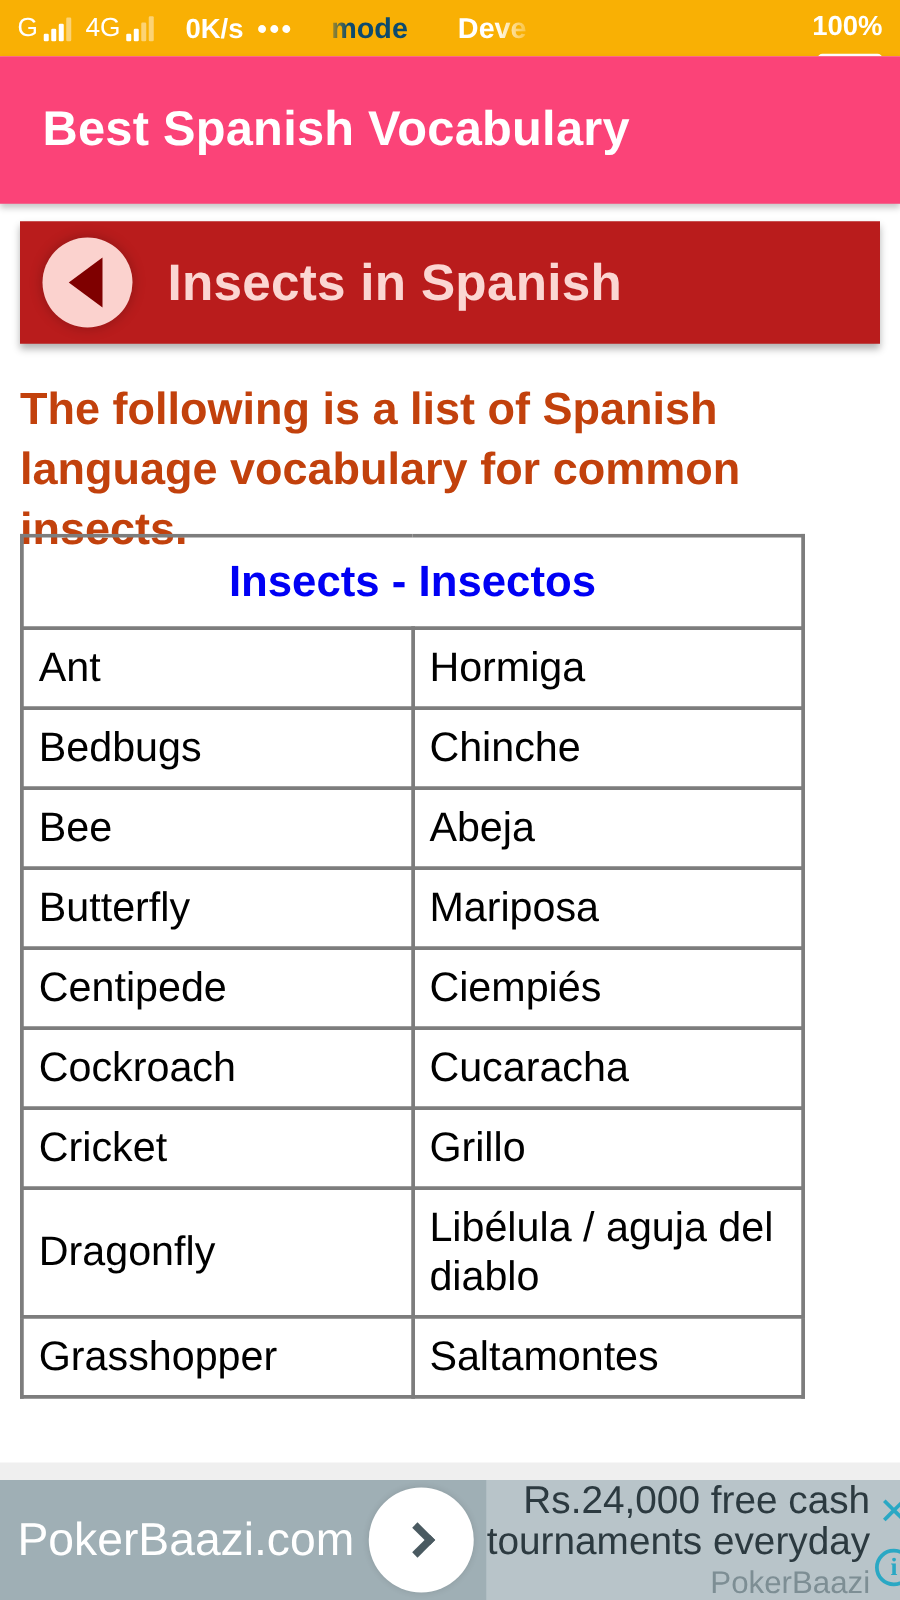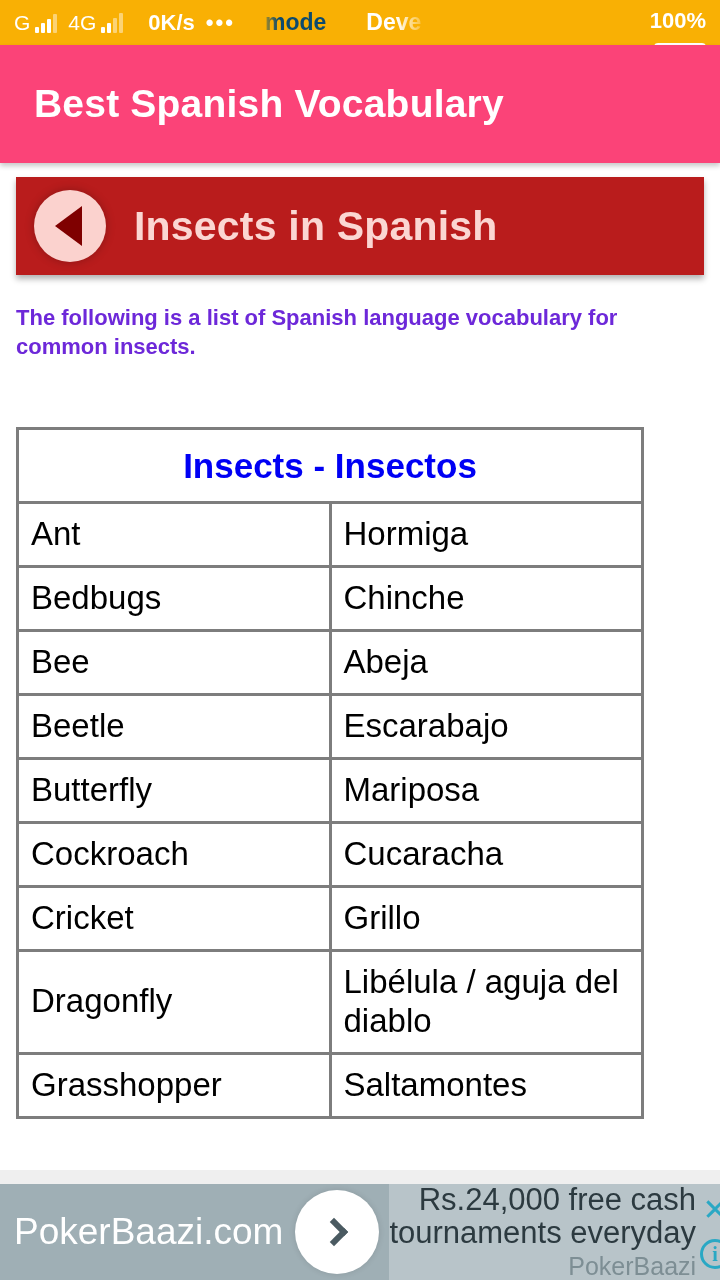--- a/index.html
+++ b/index.html
@@ -93,21 +93,21 @@
     margin-left:-4px;
   }
   .section-title {
     color:#fbd6d2; font-size:41px; font-weight:bold;
     margin-left:28px; letter-spacing:.2px;
   }
 
   
   .intro {
     position:absolute; top:303px; left:16px; width:690px;
-    font-size:22px; font-weight:bold; color:#6d28d9;
+    font-size:36px; font-weight:bold; color:#c2410c;
     line-height:1.33;
   }
 
   
   .table-wrap {
     position:absolute; top:427px; left:16px; width:688px;
     height:745px; overflow:hidden;
   }
   table.vocab {
     width:628px; border-collapse:collapse;
@@ -234,26 +234,26 @@
           </tr>
           <tr>
             <td class="col-en">Bedbugs</td>
             <td class="col-es">Chinche</td>
           </tr>
           <tr>
             <td class="col-en">Bee</td>
             <td class="col-es">Abeja</td>
           </tr>
           <tr>
-            <td class="col-en">Beetle</td>
-            <td class="col-es">Escarabajo</td>
-          </tr>
-          <tr>
             <td class="col-en">Butterfly</td>
             <td class="col-es">Mariposa</td>
+          </tr>
+          <tr>
+            <td class="col-en">Centipede</td>
+            <td class="col-es">Ciempiés</td>
           </tr>
           <tr>
             <td class="col-en">Cockroach</td>
             <td class="col-es">Cucaracha</td>
           </tr>
           <tr>
             <td class="col-en">Cricket</td>
             <td class="col-es">Grillo</td>
           </tr>
           <tr>

